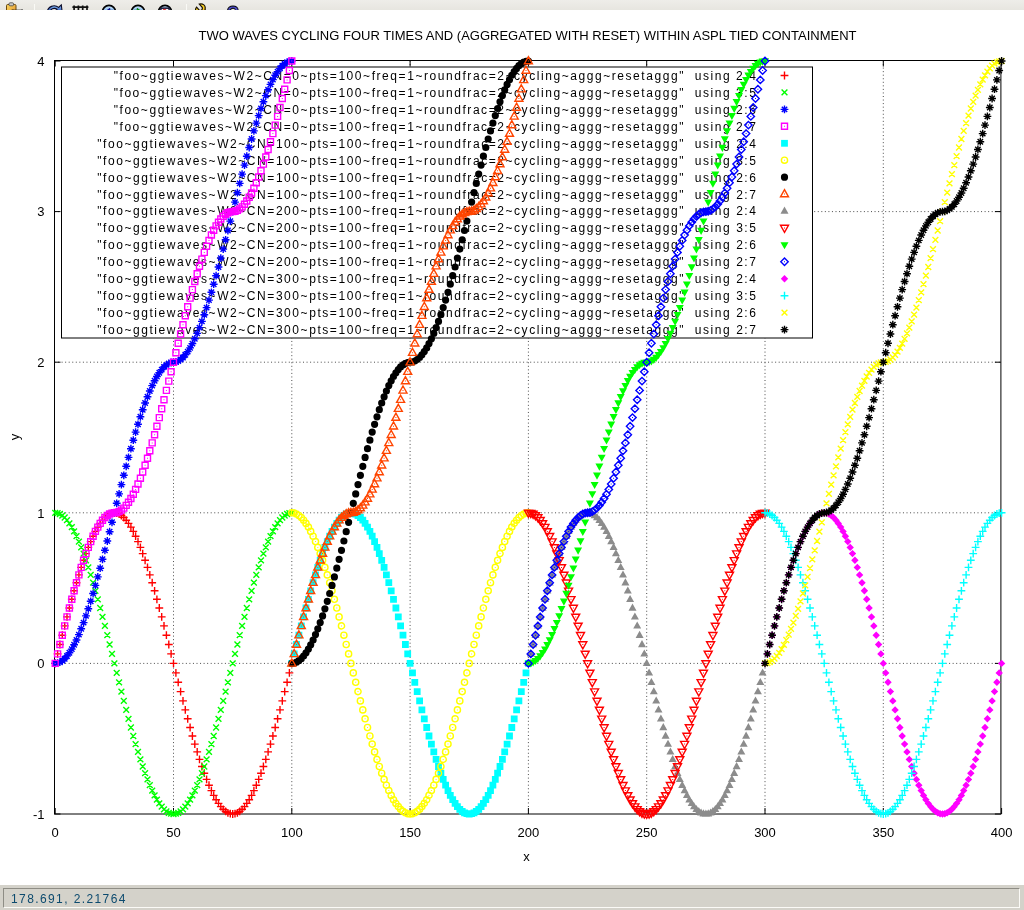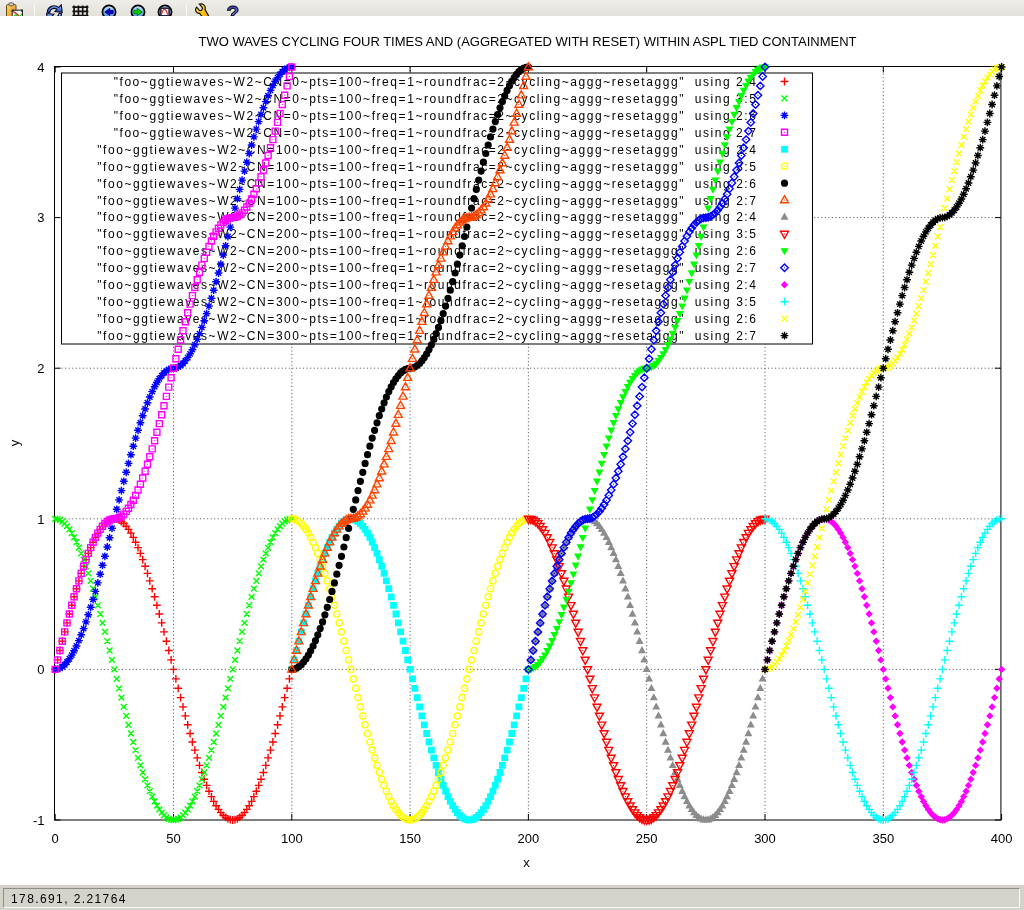--- a/index.html
+++ b/index.html
@@ -86,21 +86,21 @@
     <svg style="position:absolute;left:224px;top:2px" width="18" height="22" viewBox="0 0 18 22">
       <defs>
         <linearGradient id="qg" x1="0" y1="0" x2="0" y2="1">
 <stop offset="0" stop-color="#2a2ab8"></stop>
           <stop offset="1" stop-color="#9a9ae4"></stop>
         </linearGradient>
       </defs>
 <text x="9" y="18" font-size="21" font-weight="bold" text-anchor="middle" fill="url(#qg)" stroke="#000" stroke-width="0.9" font-family="Liberation Sans,sans-serif">?</text>
     </svg>
   </div>
-<div style="position:absolute;left:0;top:16px;filter:blur(0.3px)"><svg id="chart" width="1024" height="858" viewBox="0 26 1024 858">
+<div style="position:absolute;left:0;top:10px;filter:blur(0.3px)"><svg id="chart" width="1024" height="858" viewBox="0 26 1024 858">
       <rect x="0" y="26" width="1024" height="858" fill="#ffffff"></rect>
       <text x="527.5" y="55.5" font-size="13" text-anchor="middle" fill="#000">TWO WAVES CYCLING FOUR TIMES AND (AGGREGATED WITH RESET) WITHIN ASPL TIED CONTAINMENT</text>
       <path stroke="#4d4d4d" stroke-width="1" stroke-dasharray="1 2.55" fill="none" d="M173.5 76.5V830.0M291.8 76.5V830.0M410.1 76.5V830.0M528.4 76.5V830.0M646.7 76.5V830.0M765.0 76.5V830.0M883.3 76.5V830.0M54.5 679.4H1000.9M54.5 528.8H1000.9M54.5 378.2H1000.9M54.5 227.6H1000.9"></path>
       <rect x="54.5" y="76.5" width="946.4" height="753.5" fill="none" stroke="#000" stroke-width="1"></rect>
       <path stroke="#000" stroke-width="1" fill="none" d="M55.2 830.0v-6M55.2 76.5v6M173.5 830.0v-6M173.5 76.5v6M291.8 830.0v-6M291.8 76.5v6M410.1 830.0v-6M410.1 76.5v6M528.4 830.0v-6M528.4 76.5v6M646.7 830.0v-6M646.7 76.5v6M765.0 830.0v-6M765.0 76.5v6M883.3 830.0v-6M883.3 76.5v6M1001.6 830.0v-6M1001.6 76.5v6M54.5 830.0h6M1000.9 830.0h-6M54.5 679.4h6M1000.9 679.4h-6M54.5 528.8h6M1000.9 528.8h-6M54.5 378.2h6M1000.9 378.2h-6M54.5 227.6h6M1000.9 227.6h-6M54.5 77.0h6M1000.9 77.0h-6"></path>
       <text x="44.5" y="834.7" font-size="13" text-anchor="end" fill="#000">-1</text>
       <text x="44.5" y="684.1" font-size="13" text-anchor="end" fill="#000">0</text>
       <text x="44.5" y="533.5" font-size="13" text-anchor="end" fill="#000">1</text>
       <text x="44.5" y="382.9" font-size="13" text-anchor="end" fill="#000">2</text>
       <text x="44.5" y="232.29999999999998" font-size="13" text-anchor="end" fill="#000">3</text>
@@ -171,14 +171,14 @@
       <path fill="#00ff00" stroke="none" d="M528.4 683.8L532.4 676.7H524.4zM530.8 683.5L534.8 676.4H526.8zM533.1 682.6L537.1 675.5H529.1zM535.5 681.1L539.5 674.0H531.5zM537.9 679.1L541.9 672.0H533.9zM540.2 676.4L544.2 669.3H536.2zM542.6 673.2L546.6 666.1H538.6zM545.0 669.5L549.0 662.4H541.0zM547.3 665.2L551.3 658.1H543.3zM549.7 660.4L553.7 653.3H545.7zM552.1 655.0L556.1 647.9H548.1zM554.4 649.2L558.4 642.1H550.4zM556.8 643.0L560.8 635.9H552.8zM559.2 636.3L563.2 629.2H555.2zM561.5 629.2L565.5 622.1H557.5zM563.9 621.7L567.9 614.6H559.9zM566.3 613.9L570.3 606.8H562.3zM568.6 605.8L572.6 598.7H564.6zM571.0 597.3L575.0 590.2H567.0zM573.4 588.6L577.4 581.5H569.4zM575.7 579.7L579.7 572.6H571.7zM578.1 570.7L582.1 563.6H574.1zM580.5 561.4L584.5 554.3H576.5zM582.8 552.1L586.8 545.0H578.8zM585.2 542.7L589.2 535.6H581.2zM587.6 533.2L591.6 526.1H583.6zM589.9 523.7L593.9 516.6H585.9zM592.3 514.3L596.3 507.2H588.3zM594.6 505.0L598.6 497.9H590.6zM597.0 495.7L601.0 488.6H593.0zM599.4 486.7L603.4 479.6H595.4zM601.7 477.8L605.7 470.7H597.7zM604.1 469.1L608.1 462.0H600.1zM606.5 460.6L610.5 453.5H602.5zM608.8 452.5L612.8 445.4H604.8zM611.2 444.7L615.2 437.6H607.2zM613.6 437.2L617.6 430.1H609.6zM615.9 430.1L619.9 423.0H611.9zM618.3 423.4L622.3 416.3H614.3zM620.7 417.2L624.7 410.1H616.7zM623.0 411.4L627.0 404.3H619.0zM625.4 406.0L629.4 398.9H621.4zM627.8 401.2L631.8 394.1H623.8zM630.1 396.9L634.1 389.8H626.1zM632.5 393.2L636.5 386.1H628.5zM634.9 390.0L638.9 382.9H630.9zM637.2 387.3L641.2 380.2H633.2zM639.6 385.3L643.6 378.2H635.6zM642.0 383.8L646.0 376.7H638.0zM644.3 382.9L648.3 375.8H640.3zM646.7 382.6L650.7 375.5H642.7zM649.1 382.3L653.1 375.2H645.1zM651.4 381.4L655.4 374.3H647.4zM653.8 379.9L657.8 372.8H649.8zM656.2 377.9L660.2 370.8H652.2zM658.5 375.2L662.5 368.1H654.5zM660.9 372.0L664.9 364.9H656.9zM663.3 368.3L667.3 361.2H659.3zM665.6 364.0L669.6 356.9H661.6zM668.0 359.2L672.0 352.1H664.0zM670.4 353.8L674.4 346.7H666.4zM672.7 348.0L676.7 340.9H668.7zM675.1 341.8L679.1 334.7H671.1zM677.5 335.1L681.5 328.0H673.5zM679.8 328.0L683.8 320.9H675.8zM682.2 320.5L686.2 313.4H678.2zM684.6 312.7L688.6 305.6H680.6zM686.9 304.6L690.9 297.5H682.9zM689.3 296.1L693.3 289.0H685.3zM691.7 287.4L695.7 280.3H687.7zM694.0 278.5L698.0 271.4H690.0zM696.4 269.5L700.4 262.4H692.4zM698.8 260.2L702.8 253.1H694.8zM701.1 250.9L705.1 243.8H697.1zM703.5 241.5L707.5 234.4H699.5zM705.9 232.0L709.9 224.9H701.9zM708.2 222.5L712.2 215.4H704.2zM710.6 213.1L714.6 206.0H706.6zM712.9 203.8L716.9 196.7H708.9zM715.3 194.5L719.3 187.4H711.3zM717.7 185.5L721.7 178.4H713.7zM720.0 176.6L724.0 169.5H716.0zM722.4 167.9L726.4 160.8H718.4zM724.8 159.4L728.8 152.3H720.8zM727.1 151.3L731.1 144.2H723.1zM729.5 143.5L733.5 136.4H725.5zM731.9 136.0L735.9 128.9H727.9zM734.2 128.9L738.2 121.8H730.2zM736.6 122.2L740.6 115.1H732.6zM739.0 116.0L743.0 108.9H735.0zM741.3 110.2L745.3 103.1H737.3zM743.7 104.8L747.7 97.7H739.7zM746.1 100.0L750.1 92.9H742.1zM748.4 95.7L752.4 88.6H744.4zM750.8 92.0L754.8 84.9H746.8zM753.2 88.8L757.2 81.7H749.2zM755.5 86.1L759.5 79.0H751.5zM757.9 84.1L761.9 77.0H753.9zM760.3 82.6L764.3 75.5H756.3zM762.6 81.7L766.6 74.6H758.6zM765.0 81.4L769.0 74.3H761.0z"></path>
       <path stroke="#0000ff" fill="none" stroke-width="1.4" d="M528.4 675.7L532.1 679.4L528.4 683.1L524.7 679.4zM530.8 666.2L534.5 669.9L530.8 673.6L527.1 669.9zM533.1 656.8L536.8 660.5L533.1 664.2L529.4 660.5zM535.5 647.5L539.2 651.2L535.5 654.9L531.8 651.2zM537.9 638.2L541.6 641.9L537.9 645.6L534.2 641.9zM540.2 629.2L543.9 632.9L540.2 636.6L536.5 632.9zM542.6 620.3L546.3 624.0L542.6 627.7L538.9 624.0zM545.0 611.6L548.7 615.3L545.0 619.0L541.3 615.3zM547.3 603.1L551.0 606.8L547.3 610.5L543.6 606.8zM549.7 595.0L553.4 598.7L549.7 602.4L546.0 598.7zM552.1 587.2L555.8 590.9L552.1 594.6L548.4 590.9zM554.4 579.7L558.1 583.4L554.4 587.1L550.7 583.4zM556.8 572.6L560.5 576.3L556.8 580.0L553.1 576.3zM559.2 565.9L562.9 569.6L559.2 573.3L555.5 569.6zM561.5 559.7L565.2 563.4L561.5 567.1L557.8 563.4zM563.9 553.9L567.6 557.6L563.9 561.3L560.2 557.6zM566.3 548.5L570.0 552.2L566.3 555.9L562.6 552.2zM568.6 543.7L572.3 547.4L568.6 551.1L564.9 547.4zM571.0 539.4L574.7 543.1L571.0 546.8L567.3 543.1zM573.4 535.7L577.1 539.4L573.4 543.1L569.7 539.4zM575.7 532.5L579.4 536.2L575.7 539.9L572.0 536.2zM578.1 529.8L581.8 533.5L578.1 537.2L574.4 533.5zM580.5 527.8L584.2 531.5L580.5 535.2L576.8 531.5zM582.8 526.3L586.5 530.0L582.8 533.7L579.1 530.0zM585.2 525.4L588.9 529.1L585.2 532.8L581.5 529.1zM587.6 525.1L591.3 528.8L587.6 532.5L583.9 528.8zM589.9 524.8L593.6 528.5L589.9 532.2L586.2 528.5zM592.3 523.9L596.0 527.6L592.3 531.3L588.6 527.6zM594.6 522.4L598.3 526.1L594.6 529.8L590.9 526.1zM597.0 520.4L600.7 524.1L597.0 527.8L593.3 524.1zM599.4 517.7L603.1 521.4L599.4 525.1L595.7 521.4zM601.7 514.5L605.4 518.2L601.7 521.9L598.0 518.2zM604.1 510.8L607.8 514.5L604.1 518.2L600.4 514.5zM606.5 506.5L610.2 510.2L606.5 513.9L602.8 510.2zM608.8 501.7L612.5 505.4L608.8 509.1L605.1 505.4zM611.2 496.3L614.9 500.0L611.2 503.7L607.5 500.0zM613.6 490.5L617.3 494.2L613.6 497.9L609.9 494.2zM615.9 484.3L619.6 488.0L615.9 491.7L612.2 488.0zM618.3 477.6L622.0 481.3L618.3 485.0L614.6 481.3zM620.7 470.5L624.4 474.2L620.7 477.9L617.0 474.2zM623.0 463.0L626.7 466.7L623.0 470.4L619.3 466.7zM625.4 455.2L629.1 458.9L625.4 462.6L621.7 458.9zM627.8 447.1L631.5 450.8L627.8 454.5L624.1 450.8zM630.1 438.6L633.8 442.3L630.1 446.0L626.4 442.3zM632.5 429.9L636.2 433.6L632.5 437.3L628.8 433.6zM634.9 421.0L638.6 424.7L634.9 428.4L631.2 424.7zM637.2 412.0L640.9 415.7L637.2 419.4L633.5 415.7zM639.6 402.7L643.3 406.4L639.6 410.1L635.9 406.4zM642.0 393.4L645.7 397.1L642.0 400.8L638.3 397.1zM644.3 384.0L648.0 387.7L644.3 391.4L640.6 387.7zM646.7 374.5L650.4 378.2L646.7 381.9L643.0 378.2zM649.1 365.0L652.8 368.7L649.1 372.4L645.4 368.7zM651.4 355.6L655.1 359.3L651.4 363.0L647.7 359.3zM653.8 346.3L657.5 350.0L653.8 353.7L650.1 350.0zM656.2 337.0L659.9 340.7L656.2 344.4L652.5 340.7zM658.5 328.0L662.2 331.7L658.5 335.4L654.8 331.7zM660.9 319.1L664.6 322.8L660.9 326.5L657.2 322.8zM663.3 310.4L667.0 314.1L663.3 317.8L659.6 314.1zM665.6 301.9L669.3 305.6L665.6 309.3L661.9 305.6zM668.0 293.8L671.7 297.5L668.0 301.2L664.3 297.5zM670.4 286.0L674.1 289.7L670.4 293.4L666.7 289.7zM672.7 278.5L676.4 282.2L672.7 285.9L669.0 282.2zM675.1 271.4L678.8 275.1L675.1 278.8L671.4 275.1zM677.5 264.7L681.2 268.4L677.5 272.1L673.8 268.4zM679.8 258.5L683.5 262.2L679.8 265.9L676.1 262.2zM682.2 252.7L685.9 256.4L682.2 260.1L678.5 256.4zM684.6 247.3L688.3 251.0L684.6 254.7L680.9 251.0zM686.9 242.5L690.6 246.2L686.9 249.9L683.2 246.2zM689.3 238.2L693.0 241.9L689.3 245.6L685.6 241.9zM691.7 234.5L695.4 238.2L691.7 241.9L688.0 238.2zM694.0 231.3L697.7 235.0L694.0 238.7L690.3 235.0zM696.4 228.6L700.1 232.3L696.4 236.0L692.7 232.3zM698.8 226.6L702.5 230.3L698.8 234.0L695.1 230.3zM701.1 225.1L704.8 228.8L701.1 232.5L697.4 228.8zM703.5 224.2L707.2 227.9L703.5 231.6L699.8 227.9zM705.9 223.9L709.6 227.6L705.9 231.3L702.2 227.6zM708.2 223.6L711.9 227.3L708.2 231.0L704.5 227.3zM710.6 222.7L714.3 226.4L710.6 230.1L706.9 226.4zM712.9 221.2L716.6 224.9L712.9 228.6L709.2 224.9zM715.3 219.2L719.0 222.9L715.3 226.6L711.6 222.9zM717.7 216.5L721.4 220.2L717.7 223.9L714.0 220.2zM720.0 213.3L723.7 217.0L720.0 220.7L716.3 217.0zM722.4 209.6L726.1 213.3L722.4 217.0L718.7 213.3zM724.8 205.3L728.5 209.0L724.8 212.7L721.1 209.0zM727.1 200.5L730.8 204.2L727.1 207.9L723.4 204.2zM729.5 195.1L733.2 198.8L729.5 202.5L725.8 198.8zM731.9 189.3L735.6 193.0L731.9 196.7L728.2 193.0zM734.2 183.1L737.9 186.8L734.2 190.5L730.5 186.8zM736.6 176.4L740.3 180.1L736.6 183.8L732.9 180.1zM739.0 169.3L742.7 173.0L739.0 176.7L735.3 173.0zM741.3 161.8L745.0 165.5L741.3 169.2L737.6 165.5zM743.7 154.0L747.4 157.7L743.7 161.4L740.0 157.7zM746.1 145.9L749.8 149.6L746.1 153.3L742.4 149.6zM748.4 137.4L752.1 141.1L748.4 144.8L744.7 141.1zM750.8 128.7L754.5 132.4L750.8 136.1L747.1 132.4zM753.2 119.8L756.9 123.5L753.2 127.2L749.5 123.5zM755.5 110.8L759.2 114.5L755.5 118.2L751.8 114.5zM757.9 101.5L761.6 105.2L757.9 108.9L754.2 105.2zM760.3 92.2L764.0 95.9L760.3 99.6L756.6 95.9zM762.6 82.8L766.3 86.5L762.6 90.2L758.9 86.5zM765.0 73.3L768.7 77.0L765.0 80.7L761.3 77.0z"></path>
       <path fill="#0000ff" stroke="none" d="M527.9 678.9h1v1h-1zM530.3 669.4h1v1h-1zM532.6 660.0h1v1h-1zM535.0 650.7h1v1h-1zM537.4 641.4h1v1h-1zM539.7 632.4h1v1h-1zM542.1 623.5h1v1h-1zM544.5 614.8h1v1h-1zM546.8 606.3h1v1h-1zM549.2 598.2h1v1h-1zM551.6 590.4h1v1h-1zM553.9 582.9h1v1h-1zM556.3 575.8h1v1h-1zM558.7 569.1h1v1h-1zM561.0 562.9h1v1h-1zM563.4 557.1h1v1h-1zM565.8 551.7h1v1h-1zM568.1 546.9h1v1h-1zM570.5 542.6h1v1h-1zM572.9 538.9h1v1h-1zM575.2 535.7h1v1h-1zM577.6 533.0h1v1h-1zM580.0 531.0h1v1h-1zM582.3 529.5h1v1h-1zM584.7 528.6h1v1h-1zM587.1 528.3h1v1h-1zM589.4 528.0h1v1h-1zM591.8 527.1h1v1h-1zM594.1 525.6h1v1h-1zM596.5 523.6h1v1h-1zM598.9 520.9h1v1h-1zM601.2 517.7h1v1h-1zM603.6 514.0h1v1h-1zM606.0 509.7h1v1h-1zM608.3 504.9h1v1h-1zM610.7 499.5h1v1h-1zM613.1 493.7h1v1h-1zM615.4 487.5h1v1h-1zM617.8 480.8h1v1h-1zM620.2 473.7h1v1h-1zM622.5 466.2h1v1h-1zM624.9 458.4h1v1h-1zM627.3 450.3h1v1h-1zM629.6 441.8h1v1h-1zM632.0 433.1h1v1h-1zM634.4 424.2h1v1h-1zM636.7 415.2h1v1h-1zM639.1 405.9h1v1h-1zM641.5 396.6h1v1h-1zM643.8 387.2h1v1h-1zM646.2 377.7h1v1h-1zM648.6 368.2h1v1h-1zM650.9 358.8h1v1h-1zM653.3 349.5h1v1h-1zM655.7 340.2h1v1h-1zM658.0 331.2h1v1h-1zM660.4 322.3h1v1h-1zM662.8 313.6h1v1h-1zM665.1 305.1h1v1h-1zM667.5 297.0h1v1h-1zM669.9 289.2h1v1h-1zM672.2 281.7h1v1h-1zM674.6 274.6h1v1h-1zM677.0 267.9h1v1h-1zM679.3 261.7h1v1h-1zM681.7 255.9h1v1h-1zM684.1 250.5h1v1h-1zM686.4 245.7h1v1h-1zM688.8 241.4h1v1h-1zM691.2 237.7h1v1h-1zM693.5 234.5h1v1h-1zM695.9 231.8h1v1h-1zM698.3 229.8h1v1h-1zM700.6 228.3h1v1h-1zM703.0 227.4h1v1h-1zM705.4 227.1h1v1h-1zM707.7 226.8h1v1h-1zM710.1 225.9h1v1h-1zM712.4 224.4h1v1h-1zM714.8 222.4h1v1h-1zM717.2 219.7h1v1h-1zM719.5 216.5h1v1h-1zM721.9 212.8h1v1h-1zM724.3 208.5h1v1h-1zM726.6 203.7h1v1h-1zM729.0 198.3h1v1h-1zM731.4 192.5h1v1h-1zM733.7 186.3h1v1h-1zM736.1 179.6h1v1h-1zM738.5 172.5h1v1h-1zM740.8 165.0h1v1h-1zM743.2 157.2h1v1h-1zM745.6 149.1h1v1h-1zM747.9 140.6h1v1h-1zM750.3 131.9h1v1h-1zM752.7 123.0h1v1h-1zM755.0 114.0h1v1h-1zM757.4 104.7h1v1h-1zM759.8 95.4h1v1h-1zM762.1 86.0h1v1h-1zM764.5 76.5h1v1h-1z"></path>
       <path fill="#ff00ff" stroke="none" d="M765.0 675.7L768.7 679.4L765.0 683.1L761.3 679.4zM767.4 666.2L771.1 669.9L767.4 673.6L763.7 669.9zM769.7 656.8L773.4 660.5L769.7 664.2L766.0 660.5zM772.1 647.5L775.8 651.2L772.1 654.9L768.4 651.2zM774.5 638.2L778.2 641.9L774.5 645.6L770.8 641.9zM776.8 629.2L780.5 632.9L776.8 636.6L773.1 632.9zM779.2 620.3L782.9 624.0L779.2 627.7L775.5 624.0zM781.6 611.6L785.3 615.3L781.6 619.0L777.9 615.3zM783.9 603.1L787.6 606.8L783.9 610.5L780.2 606.8zM786.3 595.0L790.0 598.7L786.3 602.4L782.6 598.7zM788.7 587.2L792.4 590.9L788.7 594.6L785.0 590.9zM791.0 579.7L794.7 583.4L791.0 587.1L787.3 583.4zM793.4 572.6L797.1 576.3L793.4 580.0L789.7 576.3zM795.8 565.9L799.5 569.6L795.8 573.3L792.1 569.6zM798.1 559.7L801.8 563.4L798.1 567.1L794.4 563.4zM800.5 553.9L804.2 557.6L800.5 561.3L796.8 557.6zM802.9 548.5L806.6 552.2L802.9 555.9L799.2 552.2zM805.2 543.7L808.9 547.4L805.2 551.1L801.5 547.4zM807.6 539.4L811.3 543.1L807.6 546.8L803.9 543.1zM810.0 535.7L813.7 539.4L810.0 543.1L806.3 539.4zM812.3 532.5L816.0 536.2L812.3 539.9L808.6 536.2zM814.7 529.8L818.4 533.5L814.7 537.2L811.0 533.5zM817.1 527.8L820.8 531.5L817.1 535.2L813.4 531.5zM819.4 526.3L823.1 530.0L819.4 533.7L815.7 530.0zM821.8 525.4L825.5 529.1L821.8 532.8L818.1 529.1zM824.2 525.1L827.9 528.8L824.2 532.5L820.5 528.8zM826.5 525.4L830.2 529.1L826.5 532.8L822.8 529.1zM828.9 526.3L832.6 530.0L828.9 533.7L825.2 530.0zM831.2 527.8L834.9 531.5L831.2 535.2L827.5 531.5zM833.6 529.8L837.3 533.5L833.6 537.2L829.9 533.5zM836.0 532.5L839.7 536.2L836.0 539.9L832.3 536.2zM838.3 535.7L842.0 539.4L838.3 543.1L834.6 539.4zM840.7 539.4L844.4 543.1L840.7 546.8L837.0 543.1zM843.1 543.7L846.8 547.4L843.1 551.1L839.4 547.4zM845.4 548.5L849.1 552.2L845.4 555.9L841.7 552.2zM847.8 553.9L851.5 557.6L847.8 561.3L844.1 557.6zM850.2 559.7L853.9 563.4L850.2 567.1L846.5 563.4zM852.5 565.9L856.2 569.6L852.5 573.3L848.8 569.6zM854.9 572.6L858.6 576.3L854.9 580.0L851.2 576.3zM857.3 579.7L861.0 583.4L857.3 587.1L853.6 583.4zM859.6 587.2L863.3 590.9L859.6 594.6L855.9 590.9zM862.0 595.0L865.7 598.7L862.0 602.4L858.3 598.7zM864.4 603.1L868.1 606.8L864.4 610.5L860.7 606.8zM866.7 611.6L870.4 615.3L866.7 619.0L863.0 615.3zM869.1 620.3L872.8 624.0L869.1 627.7L865.4 624.0zM871.5 629.2L875.2 632.9L871.5 636.6L867.8 632.9zM873.8 638.2L877.5 641.9L873.8 645.6L870.1 641.9zM876.2 647.5L879.9 651.2L876.2 654.9L872.5 651.2zM878.6 656.8L882.3 660.5L878.6 664.2L874.9 660.5zM880.9 666.2L884.6 669.9L880.9 673.6L877.2 669.9zM883.3 675.7L887.0 679.4L883.3 683.1L879.6 679.4zM885.7 685.2L889.4 688.9L885.7 692.6L882.0 688.9zM888.0 694.6L891.7 698.3L888.0 702.0L884.3 698.3zM890.4 703.9L894.1 707.6L890.4 711.3L886.7 707.6zM892.8 713.2L896.5 716.9L892.8 720.6L889.1 716.9zM895.1 722.2L898.8 725.9L895.1 729.6L891.4 725.9zM897.5 731.1L901.2 734.8L897.5 738.5L893.8 734.8zM899.9 739.8L903.6 743.5L899.9 747.2L896.2 743.5zM902.2 748.3L905.9 752.0L902.2 755.7L898.5 752.0zM904.6 756.4L908.3 760.1L904.6 763.8L900.9 760.1zM907.0 764.2L910.7 767.9L907.0 771.6L903.3 767.9zM909.3 771.7L913.0 775.4L909.3 779.1L905.6 775.4zM911.7 778.8L915.4 782.5L911.7 786.2L908.0 782.5zM914.1 785.5L917.8 789.2L914.1 792.9L910.4 789.2zM916.4 791.7L920.1 795.4L916.4 799.1L912.7 795.4zM918.8 797.5L922.5 801.2L918.8 804.9L915.1 801.2zM921.2 802.9L924.9 806.6L921.2 810.3L917.5 806.6zM923.5 807.7L927.2 811.4L923.5 815.1L919.8 811.4zM925.9 812.0L929.6 815.7L925.9 819.4L922.2 815.7zM928.3 815.7L932.0 819.4L928.3 823.1L924.6 819.4zM930.6 818.9L934.3 822.6L930.6 826.3L926.9 822.6zM933.0 821.6L936.7 825.3L933.0 829.0L929.3 825.3zM935.4 823.6L939.1 827.3L935.4 831.0L931.7 827.3zM937.7 825.1L941.4 828.8L937.7 832.5L934.0 828.8zM940.1 826.0L943.8 829.7L940.1 833.4L936.4 829.7zM942.5 826.3L946.2 830.0L942.5 833.7L938.8 830.0zM944.8 826.0L948.5 829.7L944.8 833.4L941.1 829.7zM947.2 825.1L950.9 828.8L947.2 832.5L943.5 828.8zM949.5 823.6L953.2 827.3L949.5 831.0L945.8 827.3zM951.9 821.6L955.6 825.3L951.9 829.0L948.2 825.3zM954.3 818.9L958.0 822.6L954.3 826.3L950.6 822.6zM956.6 815.7L960.3 819.4L956.6 823.1L952.9 819.4zM959.0 812.0L962.7 815.7L959.0 819.4L955.3 815.7zM961.4 807.7L965.1 811.4L961.4 815.1L957.7 811.4zM963.7 802.9L967.4 806.6L963.7 810.3L960.0 806.6zM966.1 797.5L969.8 801.2L966.1 804.9L962.4 801.2zM968.5 791.7L972.2 795.4L968.5 799.1L964.8 795.4zM970.8 785.5L974.5 789.2L970.8 792.9L967.1 789.2zM973.2 778.8L976.9 782.5L973.2 786.2L969.5 782.5zM975.6 771.7L979.3 775.4L975.6 779.1L971.9 775.4zM977.9 764.2L981.6 767.9L977.9 771.6L974.2 767.9zM980.3 756.4L984.0 760.1L980.3 763.8L976.6 760.1zM982.7 748.3L986.4 752.0L982.7 755.7L979.0 752.0zM985.0 739.8L988.7 743.5L985.0 747.2L981.3 743.5zM987.4 731.1L991.1 734.8L987.4 738.5L983.7 734.8zM989.8 722.2L993.5 725.9L989.8 729.6L986.1 725.9zM992.1 713.2L995.8 716.9L992.1 720.6L988.4 716.9zM994.5 703.9L998.2 707.6L994.5 711.3L990.8 707.6zM996.9 694.6L1000.6 698.3L996.9 702.0L993.2 698.3zM999.2 685.2L1002.9 688.9L999.2 692.6L995.5 688.9zM1001.6 675.7L1005.3 679.4L1001.6 683.1L997.9 679.4z"></path>
       <path stroke="#00ffff" fill="none" stroke-width="1.4" d="M761.1 528.8h7.8M765.0 524.9v7.8M763.5 529.1h7.8M767.4 525.2v7.8M765.8 530.0h7.8M769.7 526.1v7.8M768.2 531.5h7.8M772.1 527.6v7.8M770.6 533.5h7.8M774.5 529.6v7.8M772.9 536.2h7.8M776.8 532.3v7.8M775.3 539.4h7.8M779.2 535.5v7.8M777.7 543.1h7.8M781.6 539.2v7.8M780.0 547.4h7.8M783.9 543.5v7.8M782.4 552.2h7.8M786.3 548.3v7.8M784.8 557.6h7.8M788.7 553.7v7.8M787.1 563.4h7.8M791.0 559.5v7.8M789.5 569.6h7.8M793.4 565.7v7.8M791.9 576.3h7.8M795.8 572.4v7.8M794.2 583.4h7.8M798.1 579.5v7.8M796.6 590.9h7.8M800.5 587.0v7.8M799.0 598.7h7.8M802.9 594.8v7.8M801.3 606.8h7.8M805.2 602.9v7.8M803.7 615.3h7.8M807.6 611.4v7.8M806.1 624.0h7.8M810.0 620.1v7.8M808.4 632.9h7.8M812.3 629.0v7.8M810.8 641.9h7.8M814.7 638.0v7.8M813.2 651.2h7.8M817.1 647.3v7.8M815.5 660.5h7.8M819.4 656.6v7.8M817.9 669.9h7.8M821.8 666.0v7.8M820.3 679.4h7.8M824.2 675.5v7.8M822.6 688.9h7.8M826.5 685.0v7.8M825.0 698.3h7.8M828.9 694.4v7.8M827.3 707.6h7.8M831.2 703.7v7.8M829.7 716.9h7.8M833.6 713.0v7.8M832.1 725.9h7.8M836.0 722.0v7.8M834.4 734.8h7.8M838.3 730.9v7.8M836.8 743.5h7.8M840.7 739.6v7.8M839.2 752.0h7.8M843.1 748.1v7.8M841.5 760.1h7.8M845.4 756.2v7.8M843.9 767.9h7.8M847.8 764.0v7.8M846.3 775.4h7.8M850.2 771.5v7.8M848.6 782.5h7.8M852.5 778.6v7.8M851.0 789.2h7.8M854.9 785.3v7.8M853.4 795.4h7.8M857.3 791.5v7.8M855.7 801.2h7.8M859.6 797.3v7.8M858.1 806.6h7.8M862.0 802.7v7.8M860.5 811.4h7.8M864.4 807.5v7.8M862.8 815.7h7.8M866.7 811.8v7.8M865.2 819.4h7.8M869.1 815.5v7.8M867.6 822.6h7.8M871.5 818.7v7.8M869.9 825.3h7.8M873.8 821.4v7.8M872.3 827.3h7.8M876.2 823.4v7.8M874.7 828.8h7.8M878.6 824.9v7.8M877.0 829.7h7.8M880.9 825.8v7.8M879.4 830.0h7.8M883.3 826.1v7.8M881.8 829.7h7.8M885.7 825.8v7.8M884.1 828.8h7.8M888.0 824.9v7.8M886.5 827.3h7.8M890.4 823.4v7.8M888.9 825.3h7.8M892.8 821.4v7.8M891.2 822.6h7.8M895.1 818.7v7.8M893.6 819.4h7.8M897.5 815.5v7.8M896.0 815.7h7.8M899.9 811.8v7.8M898.3 811.4h7.8M902.2 807.5v7.8M900.7 806.6h7.8M904.6 802.7v7.8M903.1 801.2h7.8M907.0 797.3v7.8M905.4 795.4h7.8M909.3 791.5v7.8M907.8 789.2h7.8M911.7 785.3v7.8M910.2 782.5h7.8M914.1 778.6v7.8M912.5 775.4h7.8M916.4 771.5v7.8M914.9 767.9h7.8M918.8 764.0v7.8M917.3 760.1h7.8M921.2 756.2v7.8M919.6 752.0h7.8M923.5 748.1v7.8M922.0 743.5h7.8M925.9 739.6v7.8M924.4 734.8h7.8M928.3 730.9v7.8M926.7 725.9h7.8M930.6 722.0v7.8M929.1 716.9h7.8M933.0 713.0v7.8M931.5 707.6h7.8M935.4 703.7v7.8M933.8 698.3h7.8M937.7 694.4v7.8M936.2 688.9h7.8M940.1 685.0v7.8M938.6 679.4h7.8M942.5 675.5v7.8M940.9 669.9h7.8M944.8 666.0v7.8M943.3 660.5h7.8M947.2 656.6v7.8M945.6 651.2h7.8M949.5 647.3v7.8M948.0 641.9h7.8M951.9 638.0v7.8M950.4 632.9h7.8M954.3 629.0v7.8M952.7 624.0h7.8M956.6 620.1v7.8M955.1 615.3h7.8M959.0 611.4v7.8M957.5 606.8h7.8M961.4 602.9v7.8M959.8 598.7h7.8M963.7 594.8v7.8M962.2 590.9h7.8M966.1 587.0v7.8M964.6 583.4h7.8M968.5 579.5v7.8M966.9 576.3h7.8M970.8 572.4v7.8M969.3 569.6h7.8M973.2 565.7v7.8M971.7 563.4h7.8M975.6 559.5v7.8M974.0 557.6h7.8M977.9 553.7v7.8M976.4 552.2h7.8M980.3 548.3v7.8M978.8 547.4h7.8M982.7 543.5v7.8M981.1 543.1h7.8M985.0 539.2v7.8M983.5 539.4h7.8M987.4 535.5v7.8M985.9 536.2h7.8M989.8 532.3v7.8M988.2 533.5h7.8M992.1 529.6v7.8M990.6 531.5h7.8M994.5 527.6v7.8M993.0 530.0h7.8M996.9 526.1v7.8M995.3 529.1h7.8M999.2 525.2v7.8M997.7 528.8h7.8M1001.6 524.9v7.8"></path>
       <path stroke="#ffff00" fill="none" stroke-width="1.4" d="M762.1 676.5l5.8 5.8M762.1 682.3l5.8 -5.8M764.5 676.2l5.8 5.8M764.5 682.0l5.8 -5.8M766.8 675.3l5.8 5.8M766.8 681.1l5.8 -5.8M769.2 673.8l5.8 5.8M769.2 679.6l5.8 -5.8M771.6 671.8l5.8 5.8M771.6 677.6l5.8 -5.8M773.9 669.1l5.8 5.8M773.9 674.9l5.8 -5.8M776.3 665.9l5.8 5.8M776.3 671.7l5.8 -5.8M778.7 662.2l5.8 5.8M778.7 668.0l5.8 -5.8M781.0 657.9l5.8 5.8M781.0 663.7l5.8 -5.8M783.4 653.1l5.8 5.8M783.4 658.9l5.8 -5.8M785.8 647.7l5.8 5.8M785.8 653.5l5.8 -5.8M788.1 641.9l5.8 5.8M788.1 647.7l5.8 -5.8M790.5 635.7l5.8 5.8M790.5 641.5l5.8 -5.8M792.9 629.0l5.8 5.8M792.9 634.8l5.8 -5.8M795.2 621.9l5.8 5.8M795.2 627.7l5.8 -5.8M797.6 614.4l5.8 5.8M797.6 620.2l5.8 -5.8M800.0 606.6l5.8 5.8M800.0 612.4l5.8 -5.8M802.3 598.5l5.8 5.8M802.3 604.3l5.8 -5.8M804.7 590.0l5.8 5.8M804.7 595.8l5.8 -5.8M807.1 581.3l5.8 5.8M807.1 587.1l5.8 -5.8M809.4 572.4l5.8 5.8M809.4 578.2l5.8 -5.8M811.8 563.4l5.8 5.8M811.8 569.2l5.8 -5.8M814.2 554.1l5.8 5.8M814.2 559.9l5.8 -5.8M816.5 544.8l5.8 5.8M816.5 550.6l5.8 -5.8M818.9 535.4l5.8 5.8M818.9 541.2l5.8 -5.8M821.3 525.9l5.8 5.8M821.3 531.7l5.8 -5.8M823.6 516.4l5.8 5.8M823.6 522.2l5.8 -5.8M826.0 507.0l5.8 5.8M826.0 512.8l5.8 -5.8M828.3 497.7l5.8 5.8M828.3 503.5l5.8 -5.8M830.7 488.4l5.8 5.8M830.7 494.2l5.8 -5.8M833.1 479.4l5.8 5.8M833.1 485.2l5.8 -5.8M835.4 470.5l5.8 5.8M835.4 476.3l5.8 -5.8M837.8 461.8l5.8 5.8M837.8 467.6l5.8 -5.8M840.2 453.3l5.8 5.8M840.2 459.1l5.8 -5.8M842.5 445.2l5.8 5.8M842.5 451.0l5.8 -5.8M844.9 437.4l5.8 5.8M844.9 443.2l5.8 -5.8M847.3 429.9l5.8 5.8M847.3 435.7l5.8 -5.8M849.6 422.8l5.8 5.8M849.6 428.6l5.8 -5.8M852.0 416.1l5.8 5.8M852.0 421.9l5.8 -5.8M854.4 409.9l5.8 5.8M854.4 415.7l5.8 -5.8M856.7 404.1l5.8 5.8M856.7 409.9l5.8 -5.8M859.1 398.7l5.8 5.8M859.1 404.5l5.8 -5.8M861.5 393.9l5.8 5.8M861.5 399.7l5.8 -5.8M863.8 389.6l5.8 5.8M863.8 395.4l5.8 -5.8M866.2 385.9l5.8 5.8M866.2 391.7l5.8 -5.8M868.6 382.7l5.8 5.8M868.6 388.5l5.8 -5.8M870.9 380.0l5.8 5.8M870.9 385.8l5.8 -5.8M873.3 378.0l5.8 5.8M873.3 383.8l5.8 -5.8M875.7 376.5l5.8 5.8M875.7 382.3l5.8 -5.8M878.0 375.6l5.8 5.8M878.0 381.4l5.8 -5.8M880.4 375.3l5.8 5.8M880.4 381.1l5.8 -5.8M882.8 375.0l5.8 5.8M882.8 380.8l5.8 -5.8M885.1 374.1l5.8 5.8M885.1 379.9l5.8 -5.8M887.5 372.6l5.8 5.8M887.5 378.4l5.8 -5.8M889.9 370.6l5.8 5.8M889.9 376.4l5.8 -5.8M892.2 367.9l5.8 5.8M892.2 373.7l5.8 -5.8M894.6 364.7l5.8 5.8M894.6 370.5l5.8 -5.8M897.0 361.0l5.8 5.8M897.0 366.8l5.8 -5.8M899.3 356.7l5.8 5.8M899.3 362.5l5.8 -5.8M901.7 351.9l5.8 5.8M901.7 357.7l5.8 -5.8M904.1 346.5l5.8 5.8M904.1 352.3l5.8 -5.8M906.4 340.7l5.8 5.8M906.4 346.5l5.8 -5.8M908.8 334.5l5.8 5.8M908.8 340.3l5.8 -5.8M911.2 327.8l5.8 5.8M911.2 333.6l5.8 -5.8M913.5 320.7l5.8 5.8M913.5 326.5l5.8 -5.8M915.9 313.2l5.8 5.8M915.9 319.0l5.8 -5.8M918.3 305.4l5.8 5.8M918.3 311.2l5.8 -5.8M920.6 297.3l5.8 5.8M920.6 303.1l5.8 -5.8M923.0 288.8l5.8 5.8M923.0 294.6l5.8 -5.8M925.4 280.1l5.8 5.8M925.4 285.9l5.8 -5.8M927.7 271.2l5.8 5.8M927.7 277.0l5.8 -5.8M930.1 262.2l5.8 5.8M930.1 268.0l5.8 -5.8M932.5 252.9l5.8 5.8M932.5 258.7l5.8 -5.8M934.8 243.6l5.8 5.8M934.8 249.4l5.8 -5.8M937.2 234.2l5.8 5.8M937.2 240.0l5.8 -5.8M939.6 224.7l5.8 5.8M939.6 230.5l5.8 -5.8M941.9 215.2l5.8 5.8M941.9 221.0l5.8 -5.8M944.3 205.8l5.8 5.8M944.3 211.6l5.8 -5.8M946.6 196.5l5.8 5.8M946.6 202.3l5.8 -5.8M949.0 187.2l5.8 5.8M949.0 193.0l5.8 -5.8M951.4 178.2l5.8 5.8M951.4 184.0l5.8 -5.8M953.7 169.3l5.8 5.8M953.7 175.1l5.8 -5.8M956.1 160.6l5.8 5.8M956.1 166.4l5.8 -5.8M958.5 152.1l5.8 5.8M958.5 157.9l5.8 -5.8M960.8 144.0l5.8 5.8M960.8 149.8l5.8 -5.8M963.2 136.2l5.8 5.8M963.2 142.0l5.8 -5.8M965.6 128.7l5.8 5.8M965.6 134.5l5.8 -5.8M967.9 121.6l5.8 5.8M967.9 127.4l5.8 -5.8M970.3 114.9l5.8 5.8M970.3 120.7l5.8 -5.8M972.7 108.7l5.8 5.8M972.7 114.5l5.8 -5.8M975.0 102.9l5.8 5.8M975.0 108.7l5.8 -5.8M977.4 97.5l5.8 5.8M977.4 103.3l5.8 -5.8M979.8 92.7l5.8 5.8M979.8 98.5l5.8 -5.8M982.1 88.4l5.8 5.8M982.1 94.2l5.8 -5.8M984.5 84.7l5.8 5.8M984.5 90.5l5.8 -5.8M986.9 81.5l5.8 5.8M986.9 87.3l5.8 -5.8M989.2 78.8l5.8 5.8M989.2 84.6l5.8 -5.8M991.6 76.8l5.8 5.8M991.6 82.6l5.8 -5.8M994.0 75.3l5.8 5.8M994.0 81.1l5.8 -5.8M996.3 74.4l5.8 5.8M996.3 80.2l5.8 -5.8M998.7 74.1l5.8 5.8M998.7 79.9l5.8 -5.8"></path>
       <path stroke="#000000" fill="none" stroke-width="1.4" d="M761.1 679.4h7.8M765.0 675.5v7.8M762.3 676.7l5.4 5.4M762.3 682.1l5.4 -5.4M763.5 669.9h7.8M767.4 666.0v7.8M764.7 667.2l5.4 5.4M764.7 672.6l5.4 -5.4M765.8 660.5h7.8M769.7 656.6v7.8M767.0 657.8l5.4 5.4M767.0 663.2l5.4 -5.4M768.2 651.2h7.8M772.1 647.3v7.8M769.4 648.5l5.4 5.4M769.4 653.9l5.4 -5.4M770.6 641.9h7.8M774.5 638.0v7.8M771.8 639.2l5.4 5.4M771.8 644.6l5.4 -5.4M772.9 632.9h7.8M776.8 629.0v7.8M774.1 630.2l5.4 5.4M774.1 635.6l5.4 -5.4M775.3 624.0h7.8M779.2 620.1v7.8M776.5 621.3l5.4 5.4M776.5 626.7l5.4 -5.4M777.7 615.3h7.8M781.6 611.4v7.8M778.9 612.6l5.4 5.4M778.9 618.0l5.4 -5.4M780.0 606.8h7.8M783.9 602.9v7.8M781.2 604.1l5.4 5.4M781.2 609.5l5.4 -5.4M782.4 598.7h7.8M786.3 594.8v7.8M783.6 596.0l5.4 5.4M783.6 601.4l5.4 -5.4M784.8 590.9h7.8M788.7 587.0v7.8M786.0 588.2l5.4 5.4M786.0 593.6l5.4 -5.4M787.1 583.4h7.8M791.0 579.5v7.8M788.3 580.7l5.4 5.4M788.3 586.1l5.4 -5.4M789.5 576.3h7.8M793.4 572.4v7.8M790.7 573.6l5.4 5.4M790.7 579.0l5.4 -5.4M791.9 569.6h7.8M795.8 565.7v7.8M793.1 566.9l5.4 5.4M793.1 572.3l5.4 -5.4M794.2 563.4h7.8M798.1 559.5v7.8M795.4 560.7l5.4 5.4M795.4 566.1l5.4 -5.4M796.6 557.6h7.8M800.5 553.7v7.8M797.8 554.9l5.4 5.4M797.8 560.3l5.4 -5.4M799.0 552.2h7.8M802.9 548.3v7.8M800.2 549.5l5.4 5.4M800.2 554.9l5.4 -5.4M801.3 547.4h7.8M805.2 543.5v7.8M802.5 544.7l5.4 5.4M802.5 550.1l5.4 -5.4M803.7 543.1h7.8M807.6 539.2v7.8M804.9 540.4l5.4 5.4M804.9 545.8l5.4 -5.4M806.1 539.4h7.8M810.0 535.5v7.8M807.3 536.7l5.4 5.4M807.3 542.1l5.4 -5.4M808.4 536.2h7.8M812.3 532.3v7.8M809.6 533.5l5.4 5.4M809.6 538.9l5.4 -5.4M810.8 533.5h7.8M814.7 529.6v7.8M812.0 530.8l5.4 5.4M812.0 536.2l5.4 -5.4M813.2 531.5h7.8M817.1 527.6v7.8M814.4 528.8l5.4 5.4M814.4 534.2l5.4 -5.4M815.5 530.0h7.8M819.4 526.1v7.8M816.7 527.3l5.4 5.4M816.7 532.7l5.4 -5.4M817.9 529.1h7.8M821.8 525.2v7.8M819.1 526.4l5.4 5.4M819.1 531.8l5.4 -5.4M820.3 528.8h7.8M824.2 524.9v7.8M821.5 526.1l5.4 5.4M821.5 531.5l5.4 -5.4M822.6 528.5h7.8M826.5 524.6v7.8M823.8 525.8l5.4 5.4M823.8 531.2l5.4 -5.4M825.0 527.6h7.8M828.9 523.7v7.8M826.2 524.9l5.4 5.4M826.2 530.3l5.4 -5.4M827.3 526.1h7.8M831.2 522.2v7.8M828.5 523.4l5.4 5.4M828.5 528.8l5.4 -5.4M829.7 524.1h7.8M833.6 520.2v7.8M830.9 521.4l5.4 5.4M830.9 526.8l5.4 -5.4M832.1 521.4h7.8M836.0 517.5v7.8M833.3 518.7l5.4 5.4M833.3 524.1l5.4 -5.4M834.4 518.2h7.8M838.3 514.3v7.8M835.6 515.5l5.4 5.4M835.6 520.9l5.4 -5.4M836.8 514.5h7.8M840.7 510.6v7.8M838.0 511.8l5.4 5.4M838.0 517.2l5.4 -5.4M839.2 510.2h7.8M843.1 506.3v7.8M840.4 507.5l5.4 5.4M840.4 512.9l5.4 -5.4M841.5 505.4h7.8M845.4 501.5v7.8M842.7 502.7l5.4 5.4M842.7 508.1l5.4 -5.4M843.9 500.0h7.8M847.8 496.1v7.8M845.1 497.3l5.4 5.4M845.1 502.7l5.4 -5.4M846.3 494.2h7.8M850.2 490.3v7.8M847.5 491.5l5.4 5.4M847.5 496.9l5.4 -5.4M848.6 488.0h7.8M852.5 484.1v7.8M849.8 485.3l5.4 5.4M849.8 490.7l5.4 -5.4M851.0 481.3h7.8M854.9 477.4v7.8M852.2 478.6l5.4 5.4M852.2 484.0l5.4 -5.4M853.4 474.2h7.8M857.3 470.3v7.8M854.6 471.5l5.4 5.4M854.6 476.9l5.4 -5.4M855.7 466.7h7.8M859.6 462.8v7.8M856.9 464.0l5.4 5.4M856.9 469.4l5.4 -5.4M858.1 458.9h7.8M862.0 455.0v7.8M859.3 456.2l5.4 5.4M859.3 461.6l5.4 -5.4M860.5 450.8h7.8M864.4 446.9v7.8M861.7 448.1l5.4 5.4M861.7 453.5l5.4 -5.4M862.8 442.3h7.8M866.7 438.4v7.8M864.0 439.6l5.4 5.4M864.0 445.0l5.4 -5.4M865.2 433.6h7.8M869.1 429.7v7.8M866.4 430.9l5.4 5.4M866.4 436.3l5.4 -5.4M867.6 424.7h7.8M871.5 420.8v7.8M868.8 422.0l5.4 5.4M868.8 427.4l5.4 -5.4M869.9 415.7h7.8M873.8 411.8v7.8M871.1 413.0l5.4 5.4M871.1 418.4l5.4 -5.4M872.3 406.4h7.8M876.2 402.5v7.8M873.5 403.7l5.4 5.4M873.5 409.1l5.4 -5.4M874.7 397.1h7.8M878.6 393.2v7.8M875.9 394.4l5.4 5.4M875.9 399.8l5.4 -5.4M877.0 387.7h7.8M880.9 383.8v7.8M878.2 385.0l5.4 5.4M878.2 390.4l5.4 -5.4M879.4 378.2h7.8M883.3 374.3v7.8M880.6 375.5l5.4 5.4M880.6 380.9l5.4 -5.4M881.8 368.7h7.8M885.7 364.8v7.8M883.0 366.0l5.4 5.4M883.0 371.4l5.4 -5.4M884.1 359.3h7.8M888.0 355.4v7.8M885.3 356.6l5.4 5.4M885.3 362.0l5.4 -5.4M886.5 350.0h7.8M890.4 346.1v7.8M887.7 347.3l5.4 5.4M887.7 352.7l5.4 -5.4M888.9 340.7h7.8M892.8 336.8v7.8M890.1 338.0l5.4 5.4M890.1 343.4l5.4 -5.4M891.2 331.7h7.8M895.1 327.8v7.8M892.4 329.0l5.4 5.4M892.4 334.4l5.4 -5.4M893.6 322.8h7.8M897.5 318.9v7.8M894.8 320.1l5.4 5.4M894.8 325.5l5.4 -5.4M896.0 314.1h7.8M899.9 310.2v7.8M897.2 311.4l5.4 5.4M897.2 316.8l5.4 -5.4M898.3 305.6h7.8M902.2 301.7v7.8M899.5 302.9l5.4 5.4M899.5 308.3l5.4 -5.4M900.7 297.5h7.8M904.6 293.6v7.8M901.9 294.8l5.4 5.4M901.9 300.2l5.4 -5.4M903.1 289.7h7.8M907.0 285.8v7.8M904.3 287.0l5.4 5.4M904.3 292.4l5.4 -5.4M905.4 282.2h7.8M909.3 278.3v7.8M906.6 279.5l5.4 5.4M906.6 284.9l5.4 -5.4M907.8 275.1h7.8M911.7 271.2v7.8M909.0 272.4l5.4 5.4M909.0 277.8l5.4 -5.4M910.2 268.4h7.8M914.1 264.5v7.8M911.4 265.7l5.4 5.4M911.4 271.1l5.4 -5.4M912.5 262.2h7.8M916.4 258.3v7.8M913.7 259.5l5.4 5.4M913.7 264.9l5.4 -5.4M914.9 256.4h7.8M918.8 252.5v7.8M916.1 253.7l5.4 5.4M916.1 259.1l5.4 -5.4M917.3 251.0h7.8M921.2 247.1v7.8M918.5 248.3l5.4 5.4M918.5 253.7l5.4 -5.4M919.6 246.2h7.8M923.5 242.3v7.8M920.8 243.5l5.4 5.4M920.8 248.9l5.4 -5.4M922.0 241.9h7.8M925.9 238.0v7.8M923.2 239.2l5.4 5.4M923.2 244.6l5.4 -5.4M924.4 238.2h7.8M928.3 234.3v7.8M925.6 235.5l5.4 5.4M925.6 240.9l5.4 -5.4M926.7 235.0h7.8M930.6 231.1v7.8M927.9 232.3l5.4 5.4M927.9 237.7l5.4 -5.4M929.1 232.3h7.8M933.0 228.4v7.8M930.3 229.6l5.4 5.4M930.3 235.0l5.4 -5.4M931.5 230.3h7.8M935.4 226.4v7.8M932.7 227.6l5.4 5.4M932.7 233.0l5.4 -5.4M933.8 228.8h7.8M937.7 224.9v7.8M935.0 226.1l5.4 5.4M935.0 231.5l5.4 -5.4M936.2 227.9h7.8M940.1 224.0v7.8M937.4 225.2l5.4 5.4M937.4 230.6l5.4 -5.4M938.6 227.6h7.8M942.5 223.7v7.8M939.8 224.9l5.4 5.4M939.8 230.3l5.4 -5.4M940.9 227.3h7.8M944.8 223.4v7.8M942.1 224.6l5.4 5.4M942.1 230.0l5.4 -5.4M943.3 226.4h7.8M947.2 222.5v7.8M944.5 223.7l5.4 5.4M944.5 229.1l5.4 -5.4M945.6 224.9h7.8M949.5 221.0v7.8M946.8 222.2l5.4 5.4M946.8 227.6l5.4 -5.4M948.0 222.9h7.8M951.9 219.0v7.8M949.2 220.2l5.4 5.4M949.2 225.6l5.4 -5.4M950.4 220.2h7.8M954.3 216.3v7.8M951.6 217.5l5.4 5.4M951.6 222.9l5.4 -5.4M952.7 217.0h7.8M956.6 213.1v7.8M953.9 214.3l5.4 5.4M953.9 219.7l5.4 -5.4M955.1 213.3h7.8M959.0 209.4v7.8M956.3 210.6l5.4 5.4M956.3 216.0l5.4 -5.4M957.5 209.0h7.8M961.4 205.1v7.8M958.7 206.3l5.4 5.4M958.7 211.7l5.4 -5.4M959.8 204.2h7.8M963.7 200.3v7.8M961.0 201.5l5.4 5.4M961.0 206.9l5.4 -5.4M962.2 198.8h7.8M966.1 194.9v7.8M963.4 196.1l5.4 5.4M963.4 201.5l5.4 -5.4M964.6 193.0h7.8M968.5 189.1v7.8M965.8 190.3l5.4 5.4M965.8 195.7l5.4 -5.4M966.9 186.8h7.8M970.8 182.9v7.8M968.1 184.1l5.4 5.4M968.1 189.5l5.4 -5.4M969.3 180.1h7.8M973.2 176.2v7.8M970.5 177.4l5.4 5.4M970.5 182.8l5.4 -5.4M971.7 173.0h7.8M975.6 169.1v7.8M972.9 170.3l5.4 5.4M972.9 175.7l5.4 -5.4M974.0 165.5h7.8M977.9 161.6v7.8M975.2 162.8l5.4 5.4M975.2 168.2l5.4 -5.4M976.4 157.7h7.8M980.3 153.8v7.8M977.6 155.0l5.4 5.4M977.6 160.4l5.4 -5.4M978.8 149.6h7.8M982.7 145.7v7.8M980.0 146.9l5.4 5.4M980.0 152.3l5.4 -5.4M981.1 141.1h7.8M985.0 137.2v7.8M982.3 138.4l5.4 5.4M982.3 143.8l5.4 -5.4M983.5 132.4h7.8M987.4 128.5v7.8M984.7 129.7l5.4 5.4M984.7 135.1l5.4 -5.4M985.9 123.5h7.8M989.8 119.6v7.8M987.1 120.8l5.4 5.4M987.1 126.2l5.4 -5.4M988.2 114.5h7.8M992.1 110.6v7.8M989.4 111.8l5.4 5.4M989.4 117.2l5.4 -5.4M990.6 105.2h7.8M994.5 101.3v7.8M991.8 102.5l5.4 5.4M991.8 107.9l5.4 -5.4M993.0 95.9h7.8M996.9 92.0v7.8M994.2 93.2l5.4 5.4M994.2 98.6l5.4 -5.4M995.3 86.5h7.8M999.2 82.6v7.8M996.5 83.8l5.4 5.4M996.5 89.2l5.4 -5.4M997.7 77.0h7.8M1001.6 73.1v7.8M998.9 74.3l5.4 5.4M998.9 79.7l5.4 -5.4"></path>
     </svg></div>
 <div style="position:absolute;left:0;top:884px;width:1024px;height:26px;background:#d4d2ca;border-top:1px solid #fff">
 <div style="position:absolute;left:3px;top:3px;width:1017px;height:20px;border:1px solid;border-color:#8e8d85 #fbfaf6 #fbfaf6 #8e8d85;background:#d4d2ca">
-<span style="position:absolute;left:7px;top:3.3px;font-size:12px;letter-spacing:1.4px;color:#000000">178.691, 2.21764</span>
+<span style="position:absolute;left:7px;top:3.3px;font-size:12px;letter-spacing:1.4px;color:#0c4a6e">178.691, 2.21764</span>
     </div>
   </div>
 </body></html>

